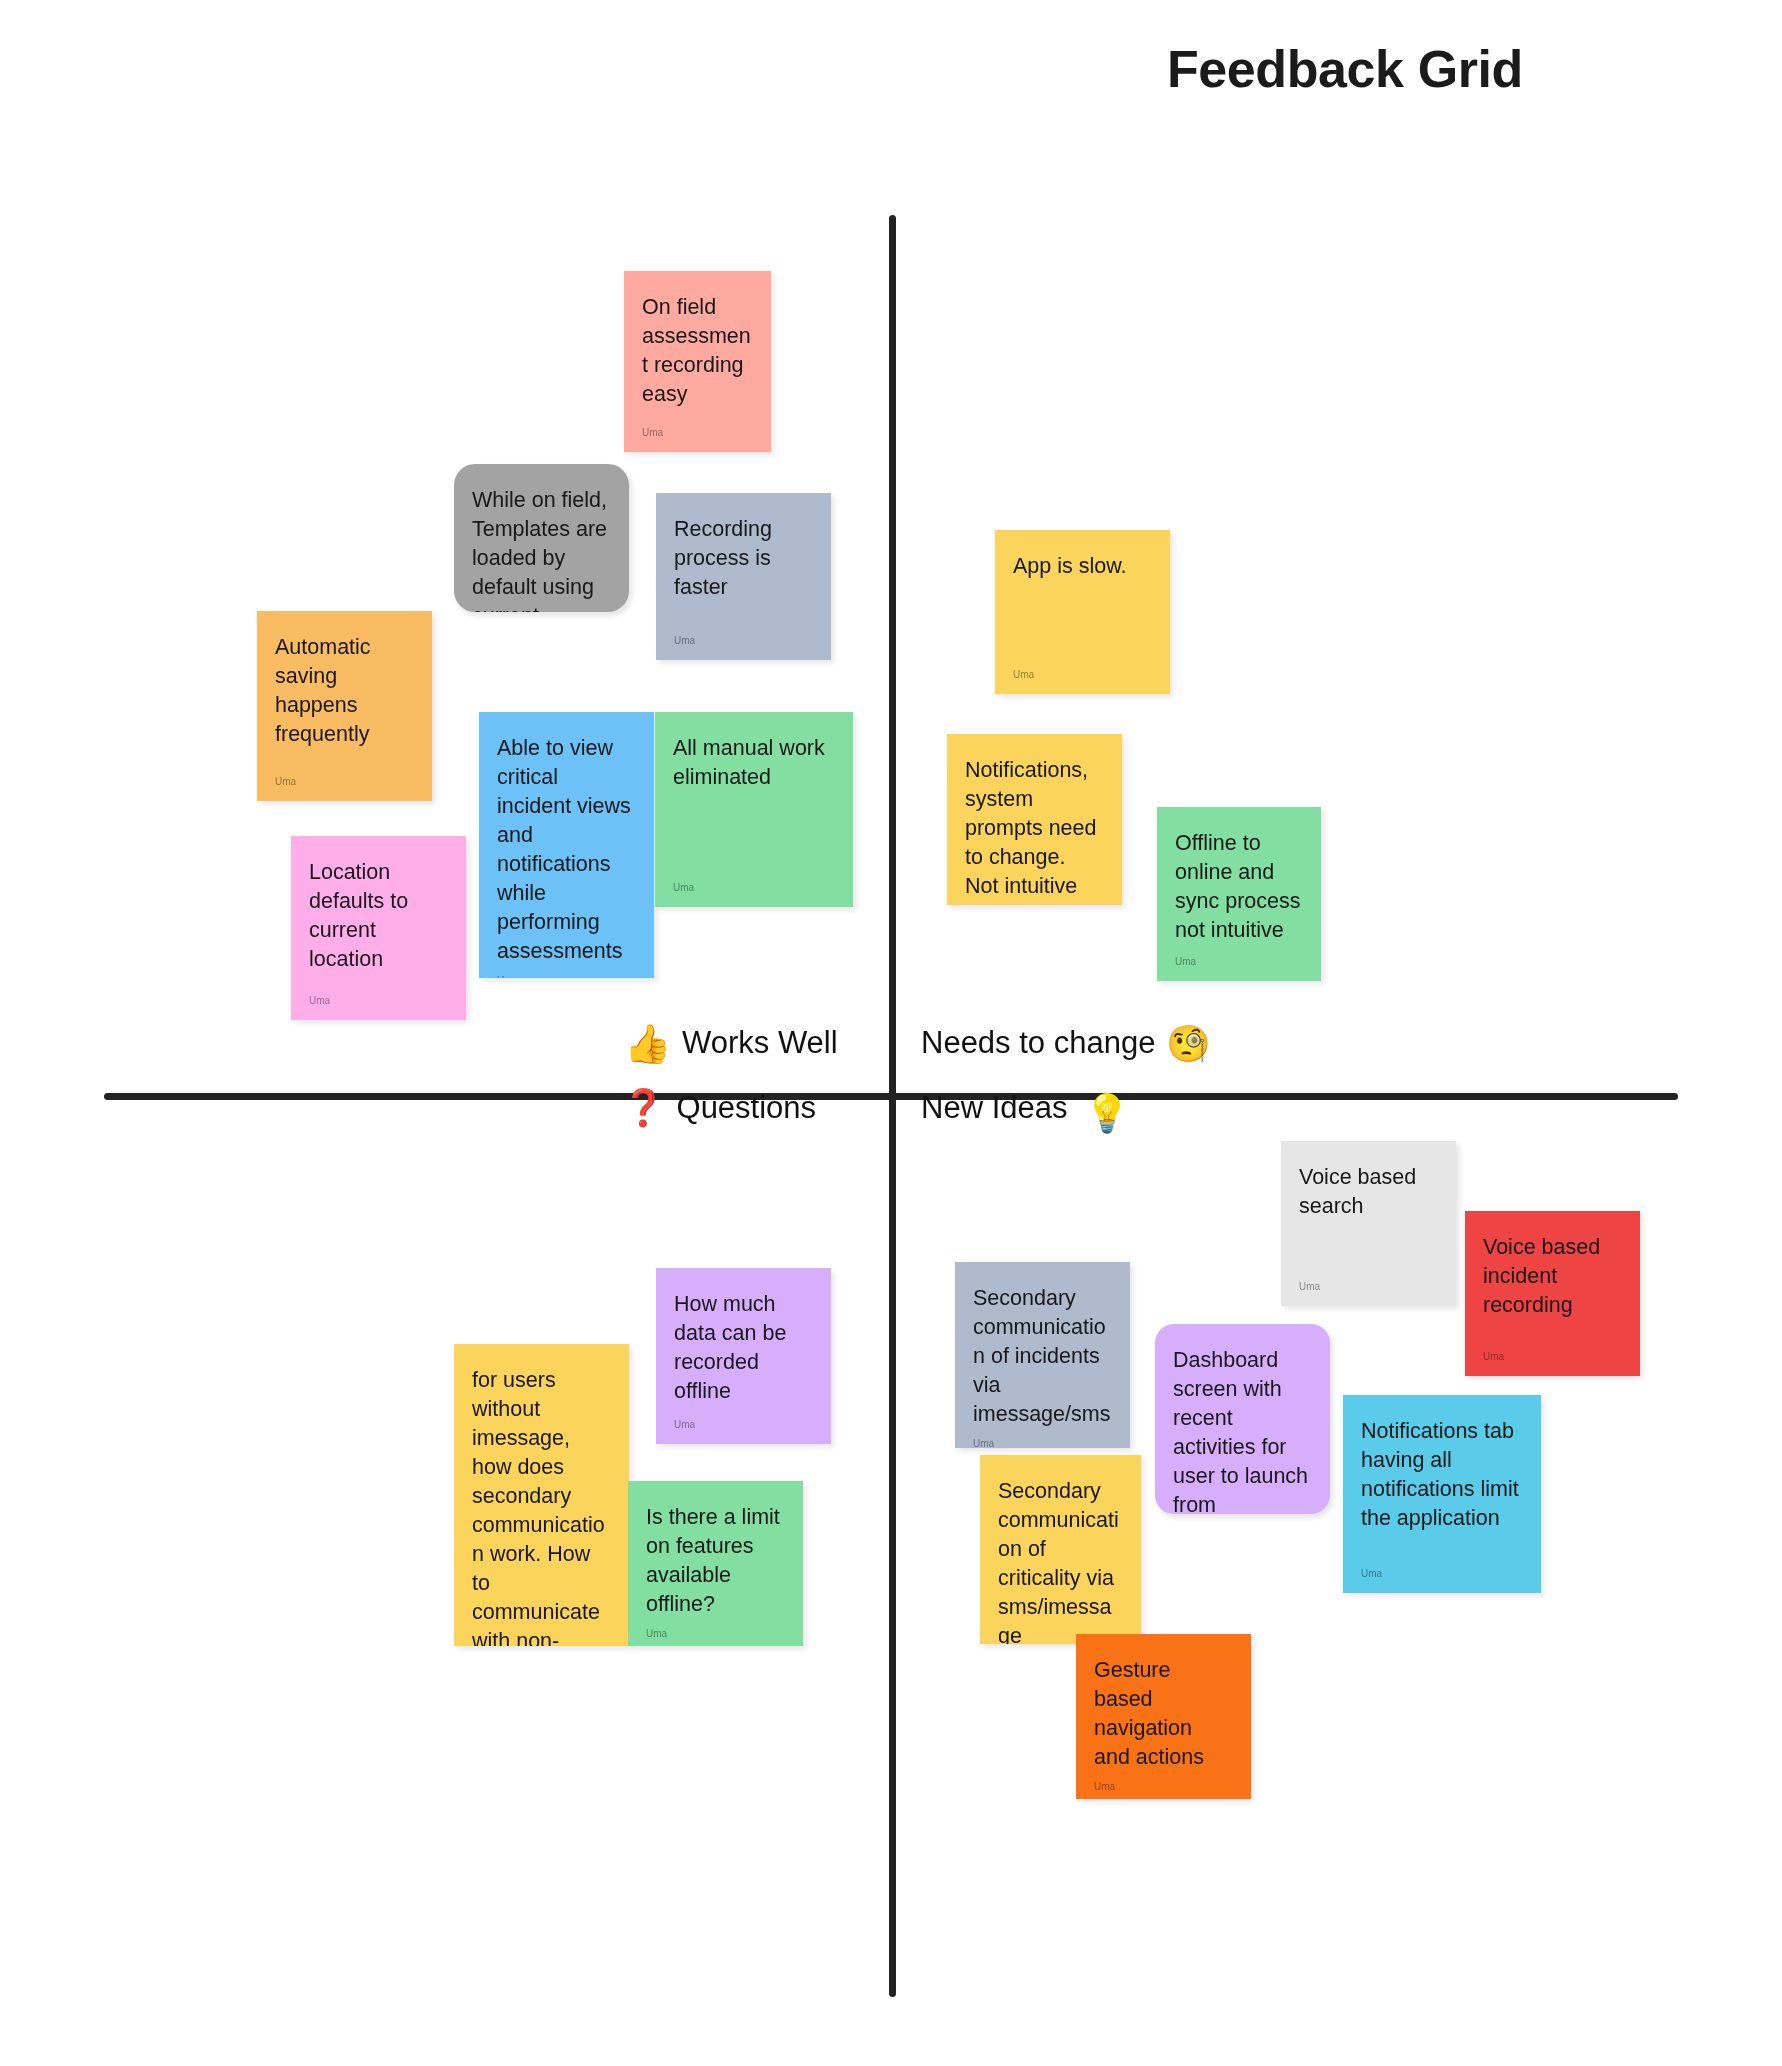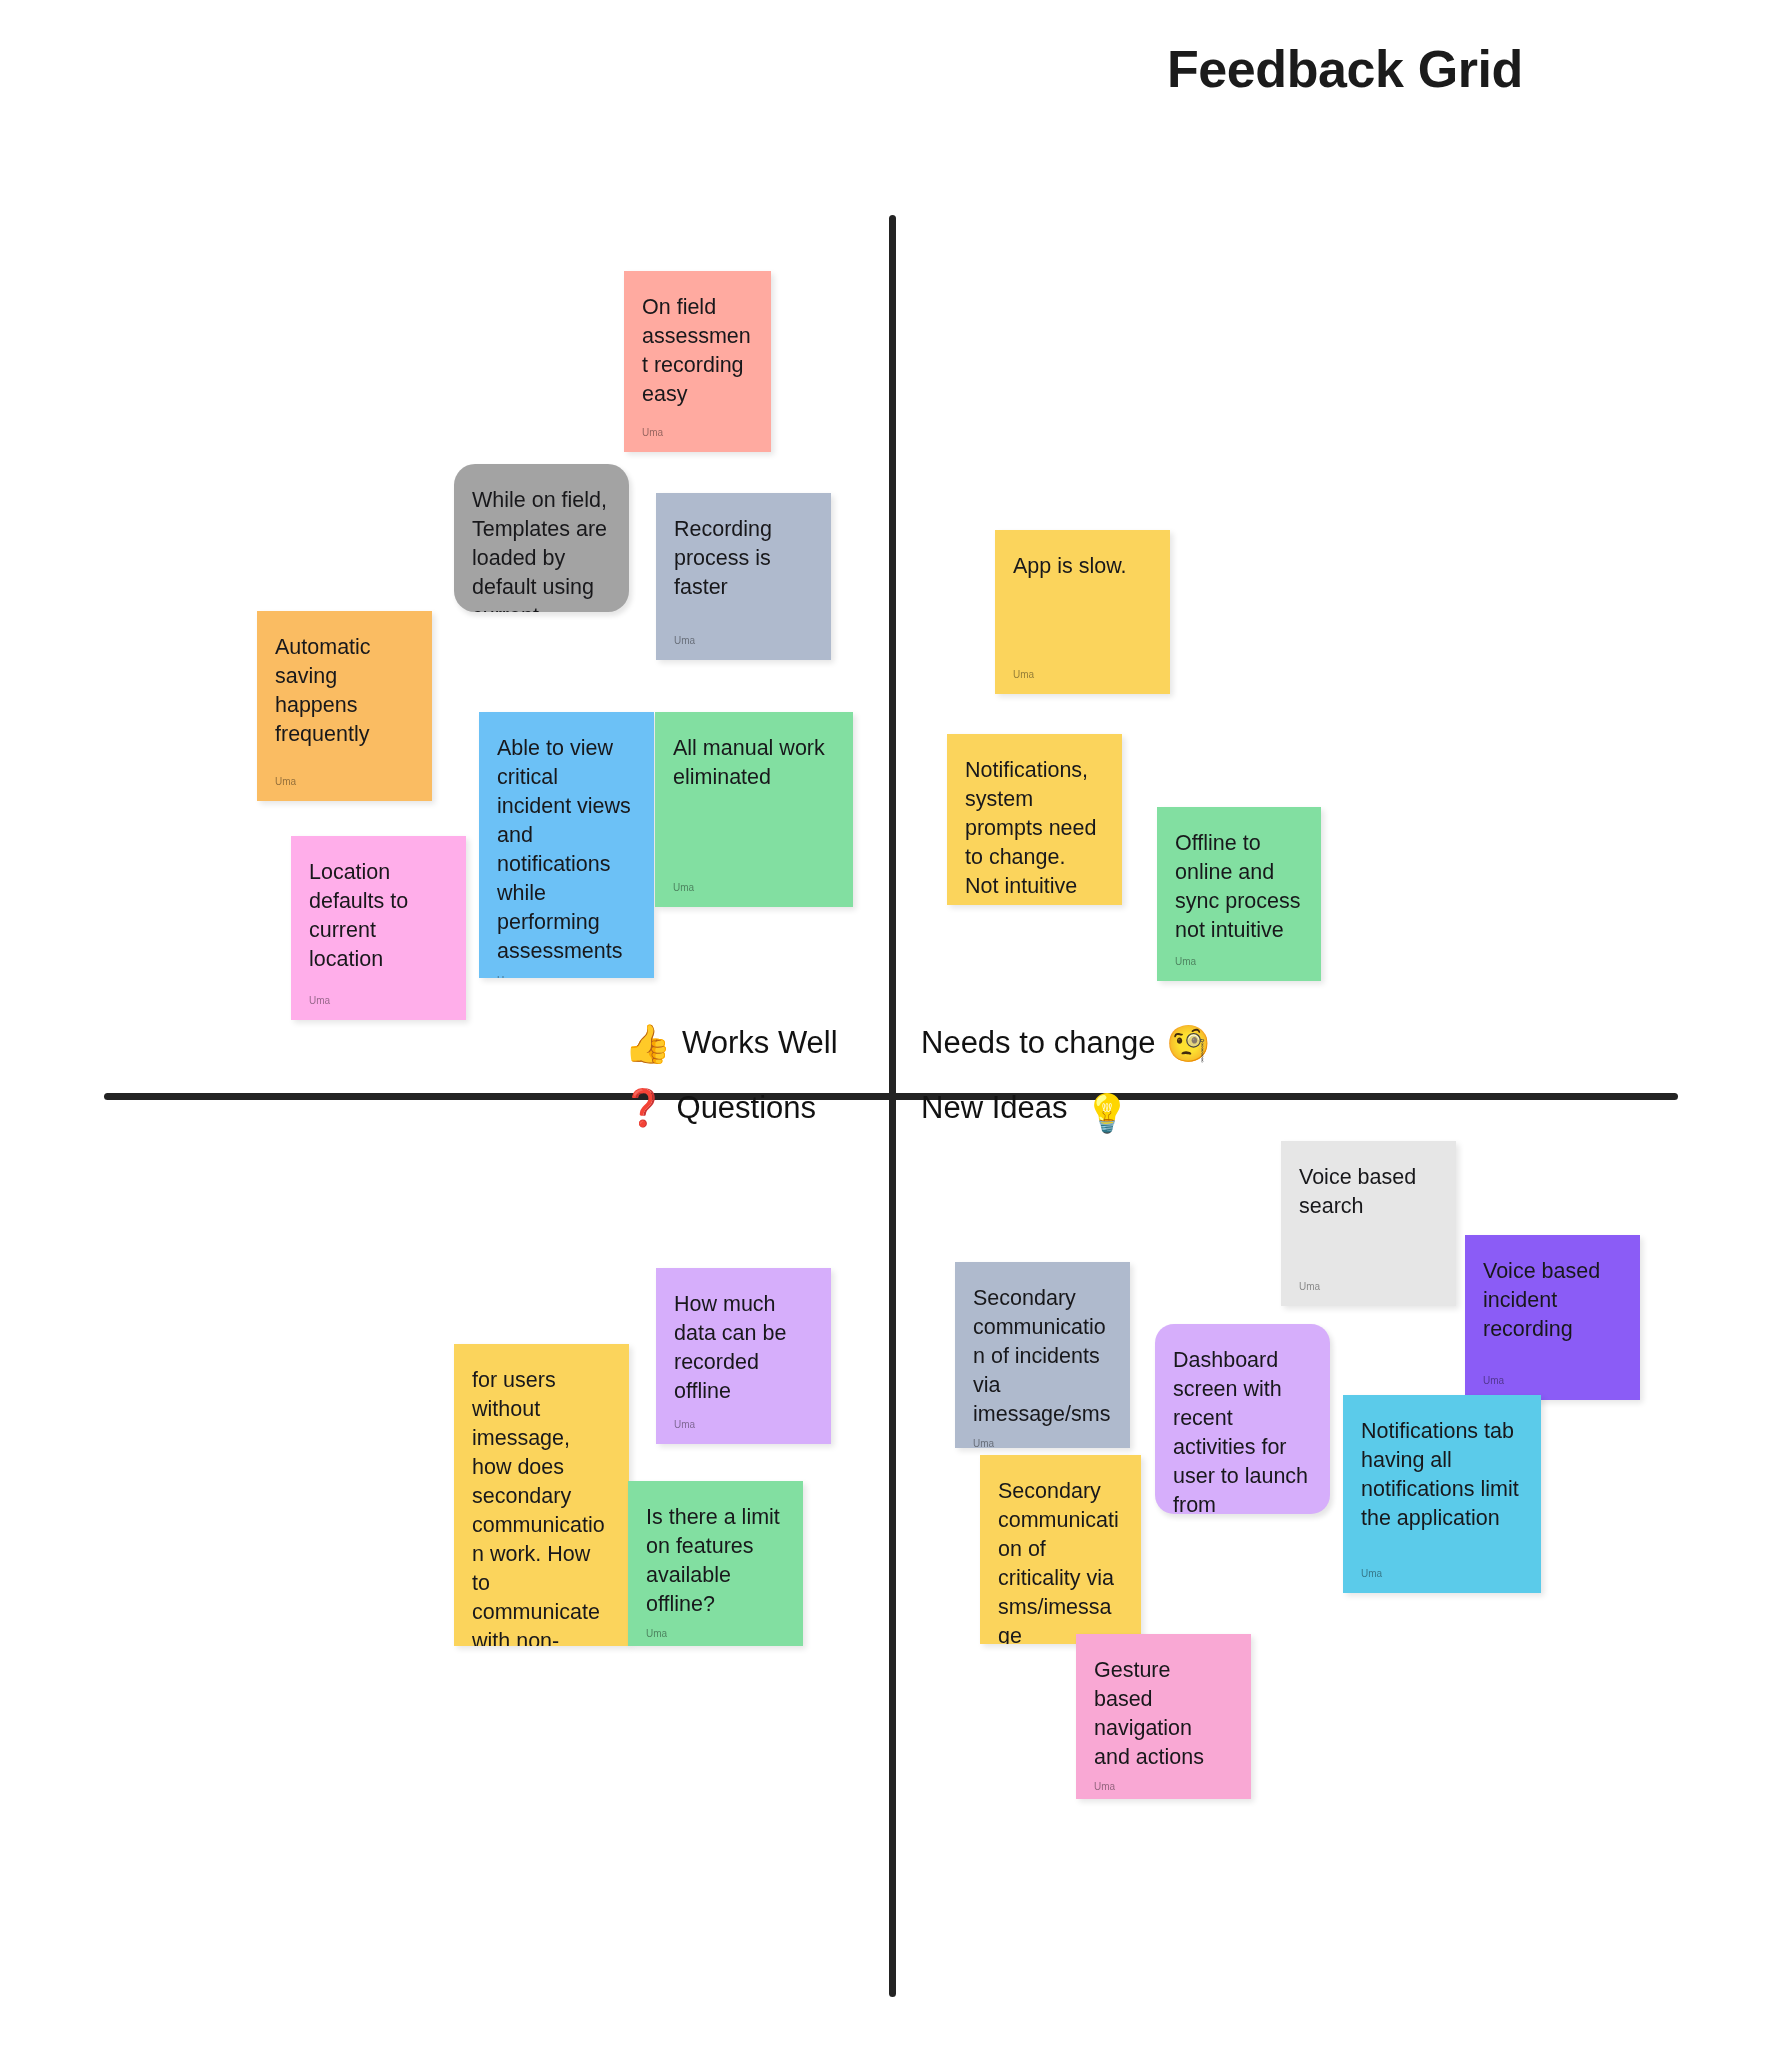--- a/index.html
+++ b/index.html
@@ -189,38 +189,38 @@
         <div class="note-text">for users without imessage, how does secondary communication work. How to communicate with non-apple users</div>
       </div>
       <div class="note" style="left: 628px; top: 1481px; width: 175px; height: 165px; background: rgb(130, 223, 161);">
         <div class="note-text">Is there a limit on features available offline?</div>
         <div class="note-author">Uma</div>
       </div>
       <div class="note" style="left: 1281px; top: 1141px; width: 175px; height: 165px; background: rgb(230, 230, 230);">
         <div class="note-text">Voice based search</div>
         <div class="note-author">Uma</div>
       </div>
-      <div class="note" style="left: 1465px; top: 1211px; width: 175px; height: 165px; background: #8b5cf6; margin-top: 24px;">
+      <div class="note" style="left: 1465px; top: 1211px; width: 175px; height: 165px; background: #ef4444;">
         <div class="note-text">Voice based incident recording</div>
         <div class="note-author">Uma</div>
       </div>
       <div class="note" style="left: 955px; top: 1262px; width: 175px; height: 186px; background: rgb(175, 186, 205);">
         <div class="note-text">Secondary communication of incidents via imessage/sms</div>
         <div class="note-author">Uma</div>
       </div>
       <div class="note" style="left: 1155px; top: 1324px; width: 175px; height: 190px; background: rgb(214, 174, 251); border-radius: 19px;">
         <div class="note-text">Dashboard screen with recent activities for user to launch from</div>
       </div>
       <div class="note" style="left: 1343px; top: 1395px; width: 198px; height: 198px; background: rgb(91, 203, 234);">
         <div class="note-text">Notifications tab having all notifications limit the application</div>
         <div class="note-author">Uma</div>
       </div>
       <div class="note" style="left: 980px; top: 1455px; width: 161px; height: 189px; background: rgb(251, 212, 92);">
         <div class="note-text">Secondary communication of criticality via sms/imessage</div>
       </div>
-      <div class="note" style="left: 1076px; top: 1634px; width: 175px; height: 165px; background: #f9a8d4;">
+      <div class="note" style="left: 1076px; top: 1634px; width: 175px; height: 165px; background: #f97316;">
         <div class="note-text">Gesture based navigation and actions</div>
         <div class="note-author">Uma</div>
       </div>
     </div>
 
 </div>
 
 
 </body></html>

